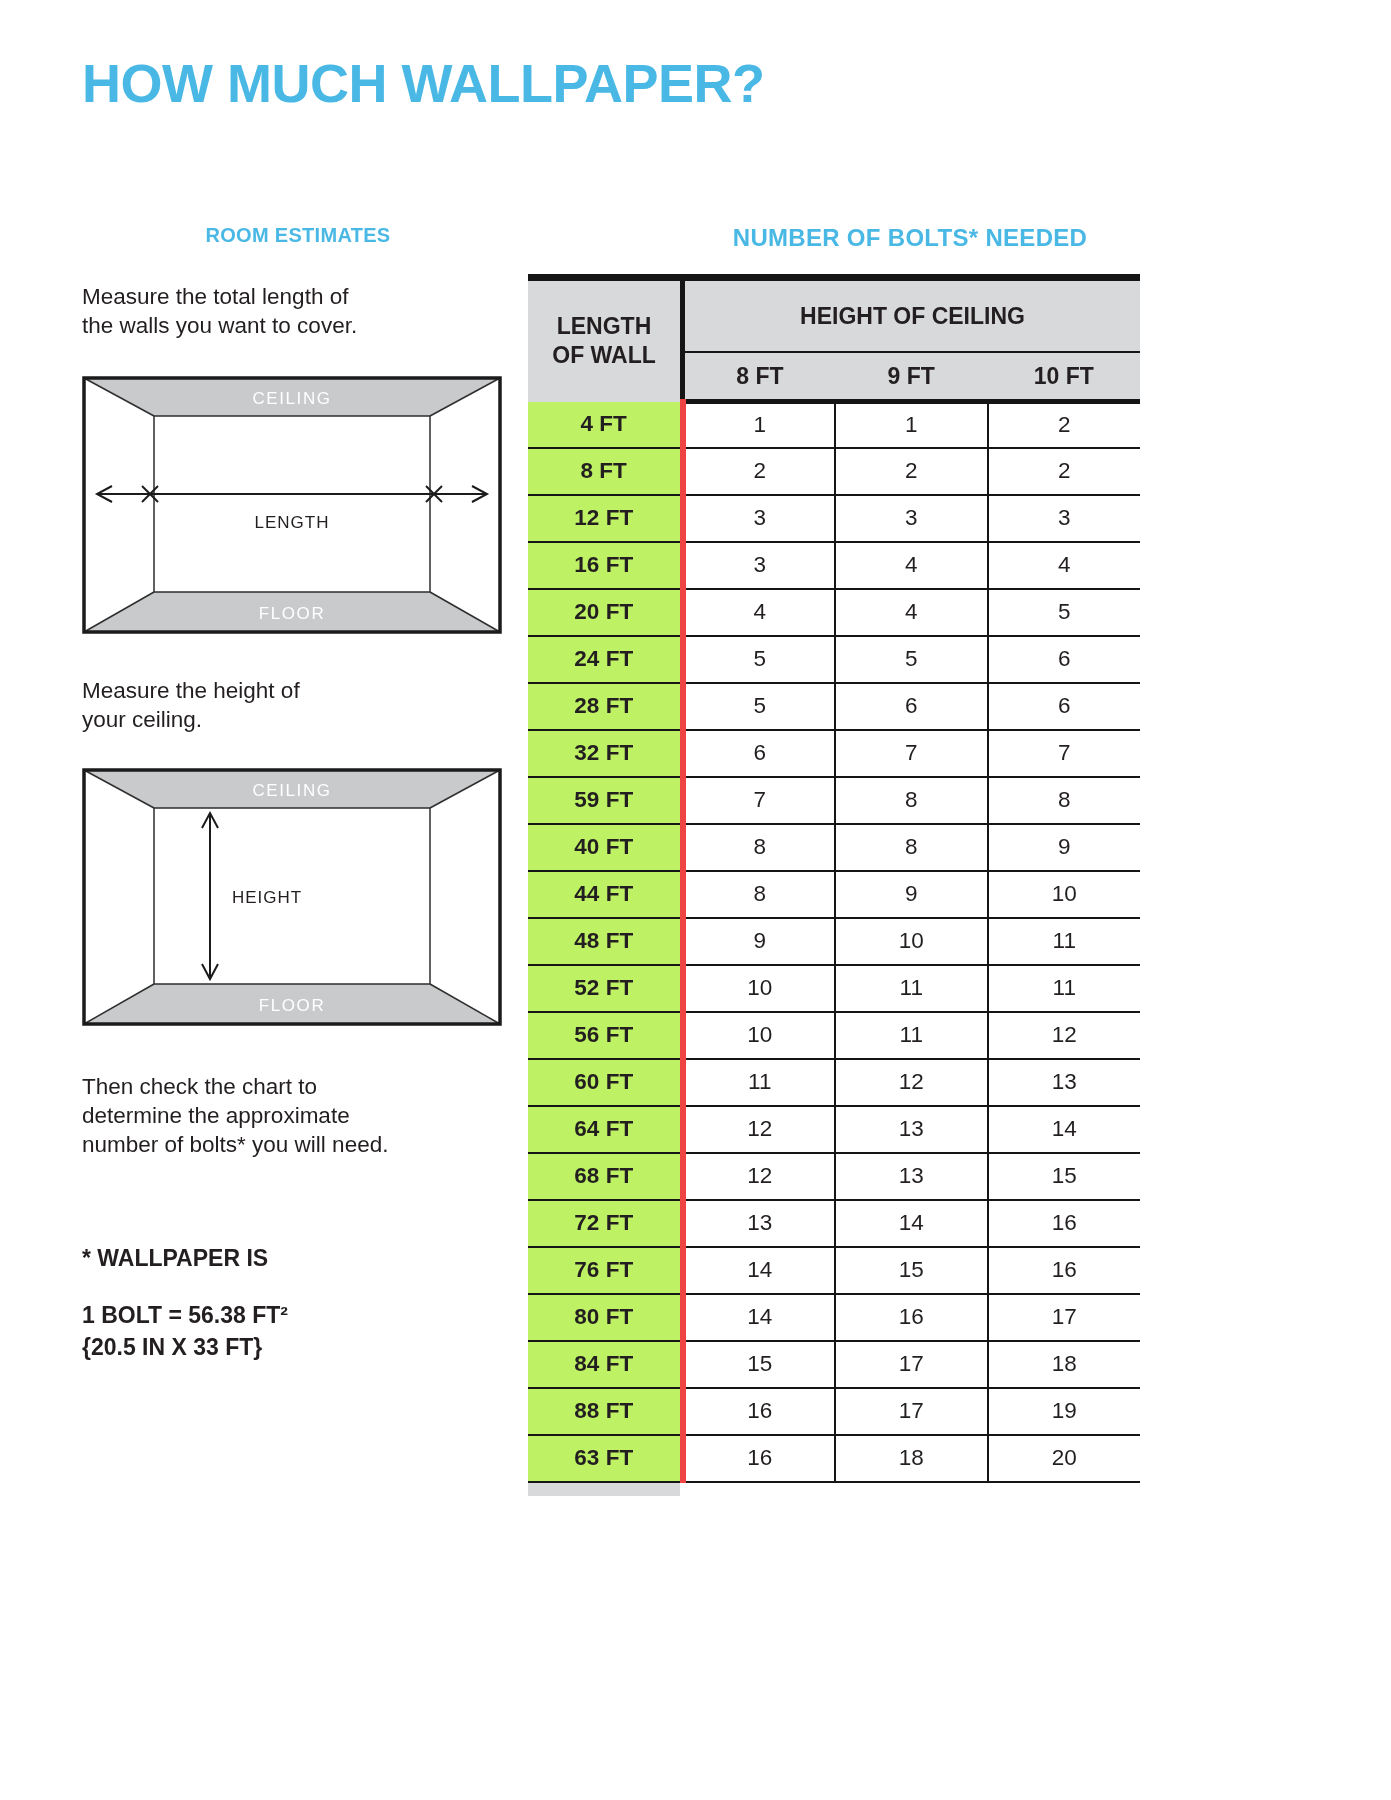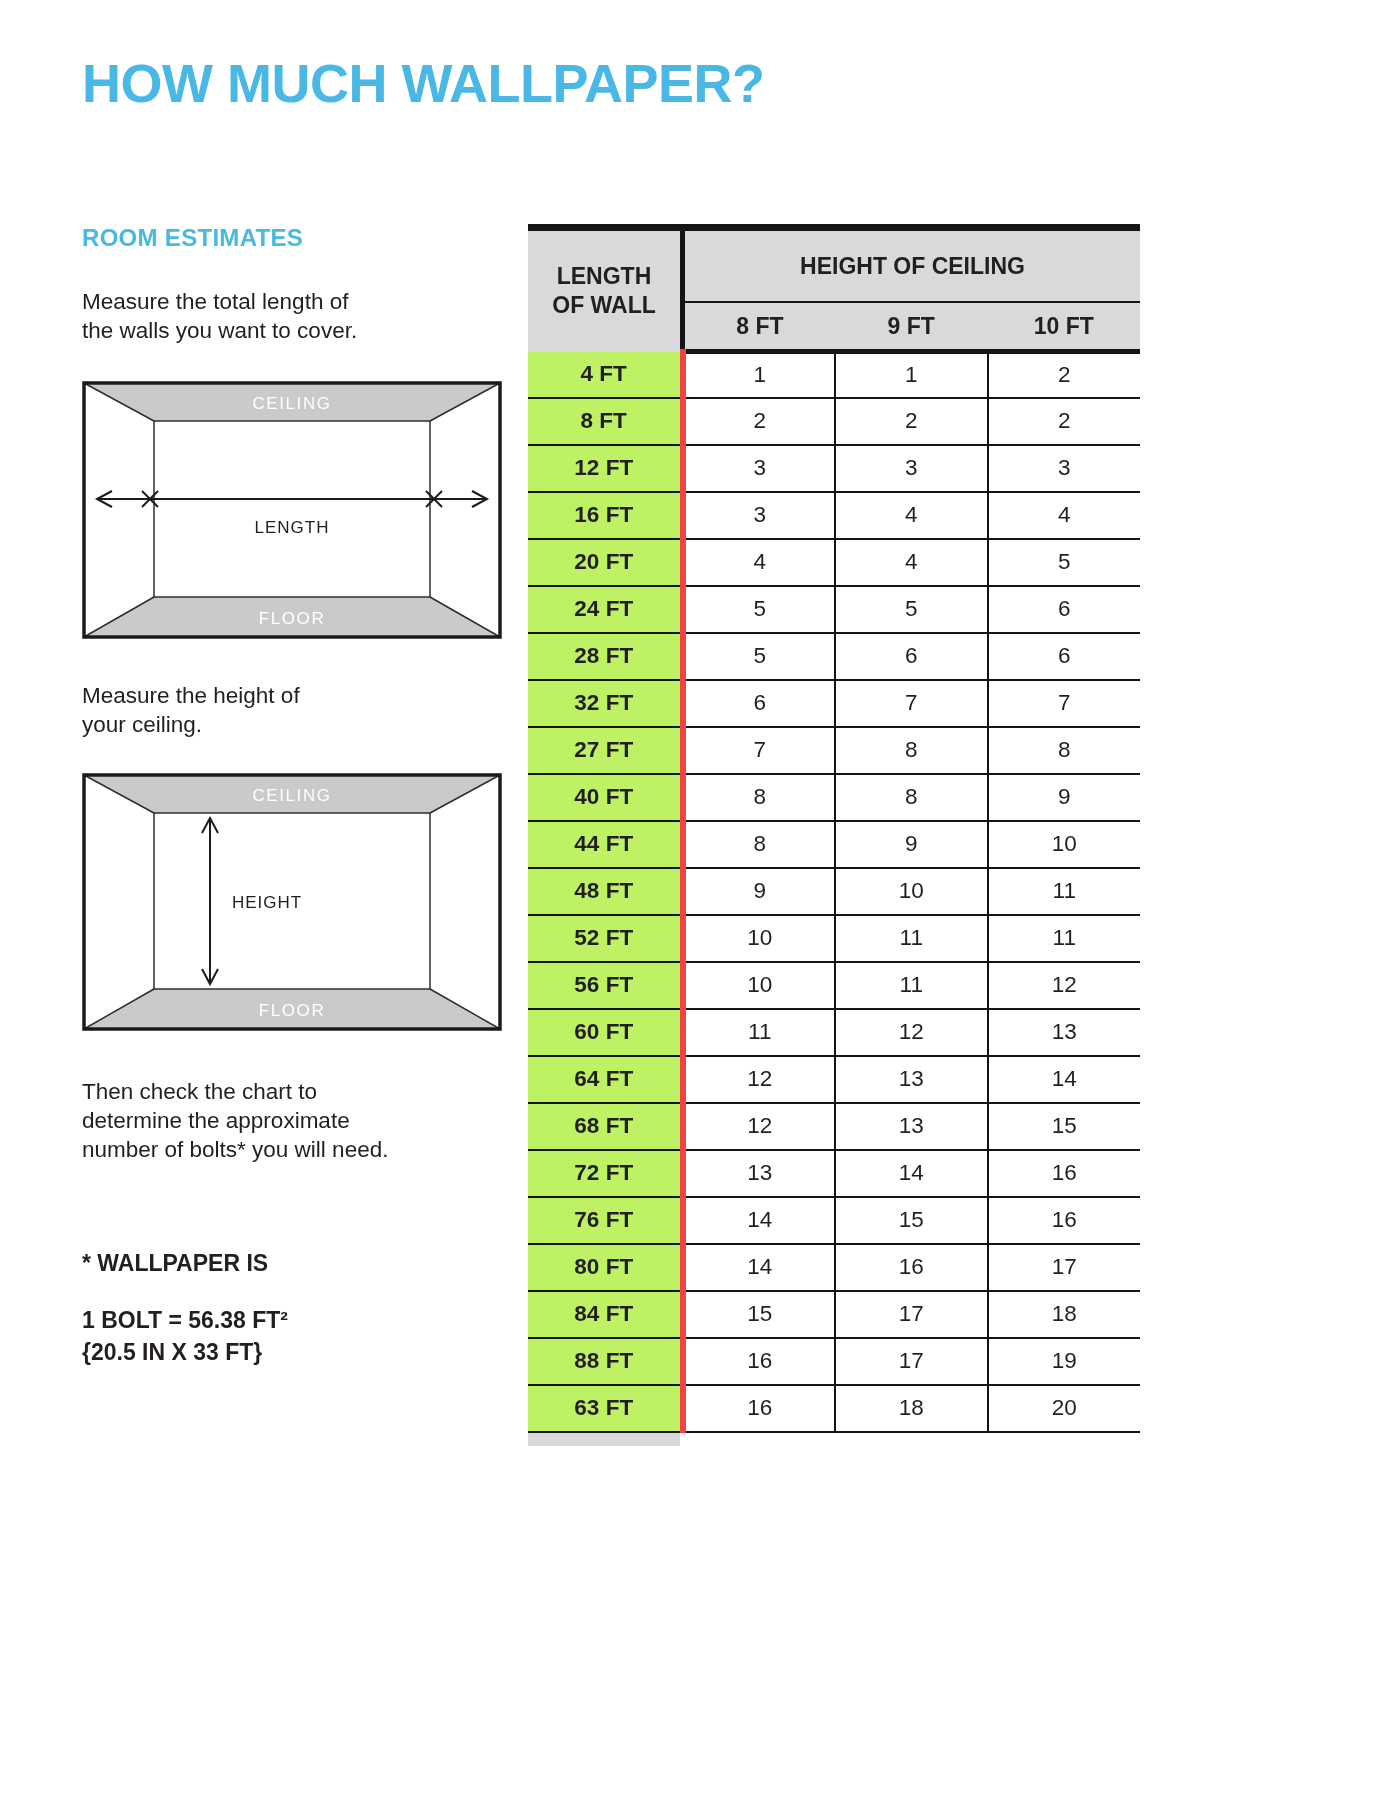--- a/index.html
+++ b/index.html
@@ -20,24 +20,25 @@
     margin:0;
     font-size:54px;
     font-weight:bold;
     letter-spacing:-0.5px;
     color:#49b8e5;
   }
   
   .left-col { position:absolute; left:82px; top:224px; width:432px; }
   .section-heading {
     margin:0 0 35px 0;
-    font-size:24px;
+    font-size:20px;
     font-weight:bold;
     letter-spacing:0.3px;
     color:#49b8e5;
+    text-align:center;
   }
   .para {
     margin:0 0 34px 0;
     font-size:22.5px;
     line-height:29px;
     white-space:pre-line;
     color:#231f20;
   }
   .para.p1 { margin-bottom:36px; }
   .para.p3 { margin-bottom:84px;margin-top:46px; }
@@ -192,20 +193,21 @@
 
     <div class="bolt-info">
       <div>1 BOLT = 56.38 FT²</div>
       <div>{20.5 IN X 33 FT}</div>
     </div>
 
   </div>
 
   <div class="right-col">
 
+    <h2 class="table-heading">NUMBER OF BOLTS* NEEDED</h2>
 
     <table class="bolt-table">
       <thead>
         <tr>
           <th class="length-col-header" rowspan="2">LENGTH
 OF WALL</th>
           <th class="group-header" colspan="3">HEIGHT OF CEILING</th>
         </tr>
         <tr class="sub-header">
           <th>8 FT</th>
@@ -256,21 +258,21 @@
             <td>6</td>
             <td>6</td>
           </tr>
           <tr>
             <th>32 FT</th>
             <td>6</td>
             <td>7</td>
             <td>7</td>
           </tr>
           <tr>
-            <th>27 FT</th>
+            <th>59 FT</th>
             <td>7</td>
             <td>8</td>
             <td>8</td>
           </tr>
           <tr>
             <th>40 FT</th>
             <td>8</td>
             <td>8</td>
             <td>9</td>
           </tr>

